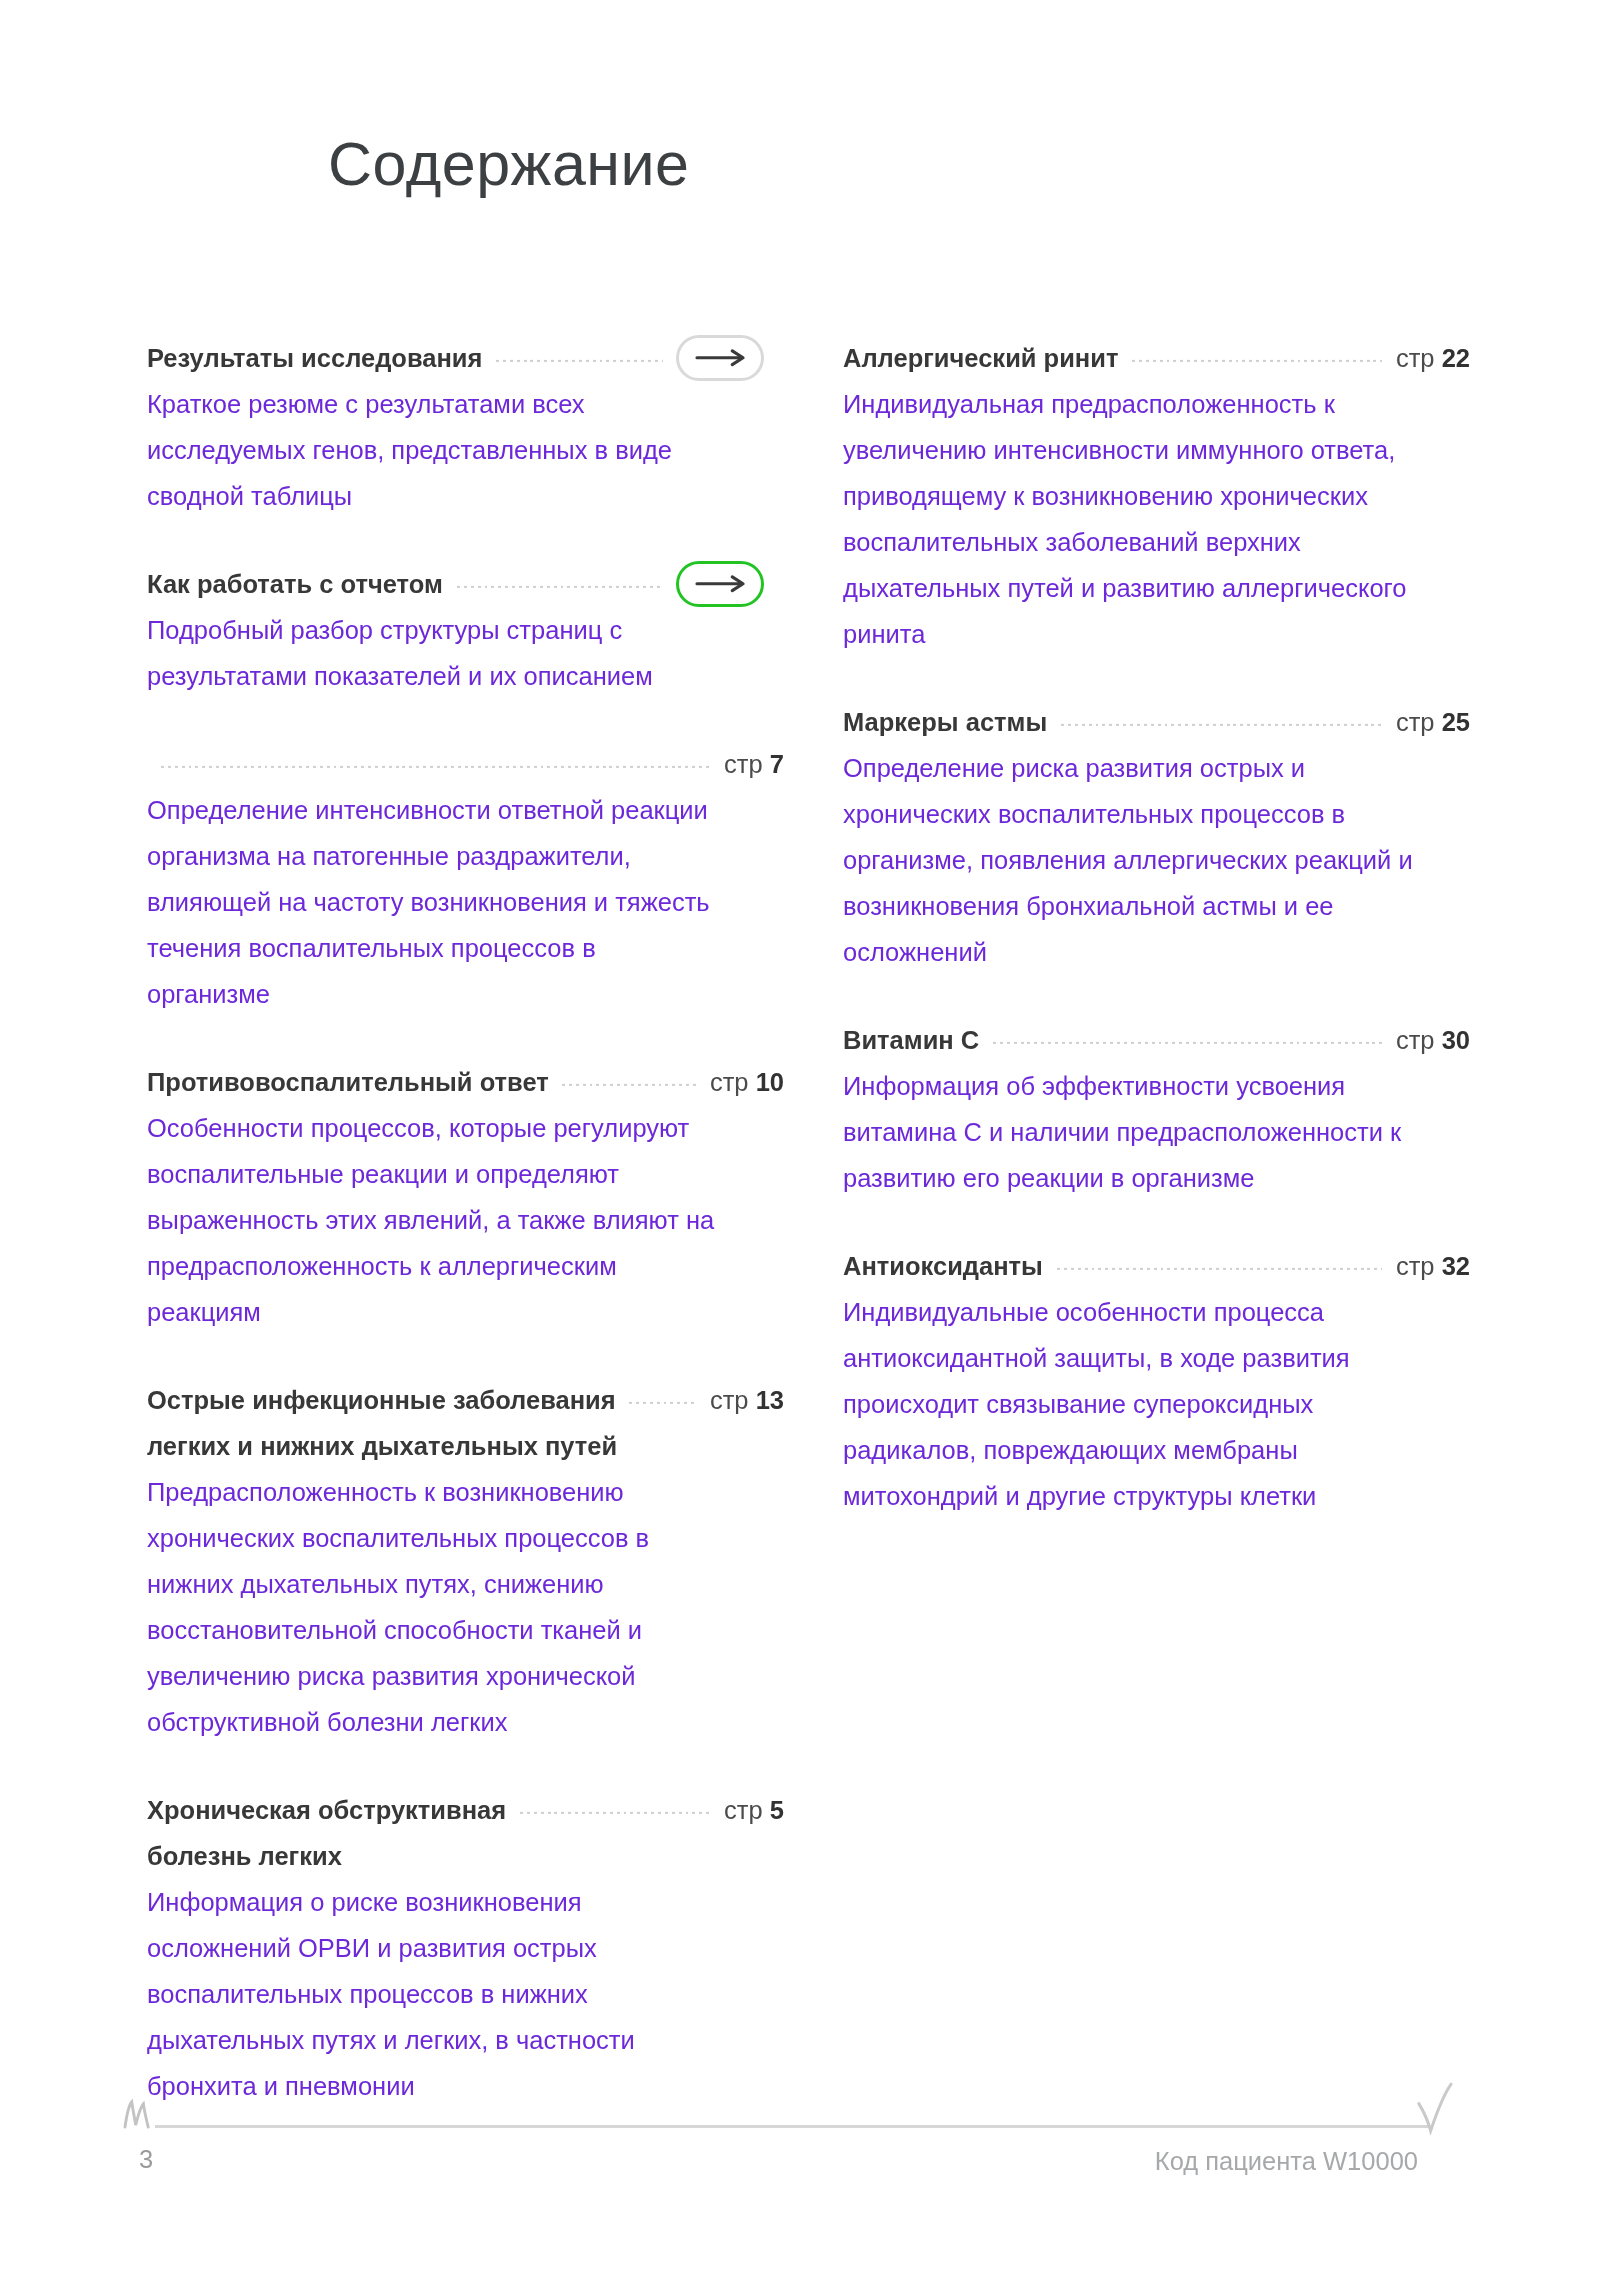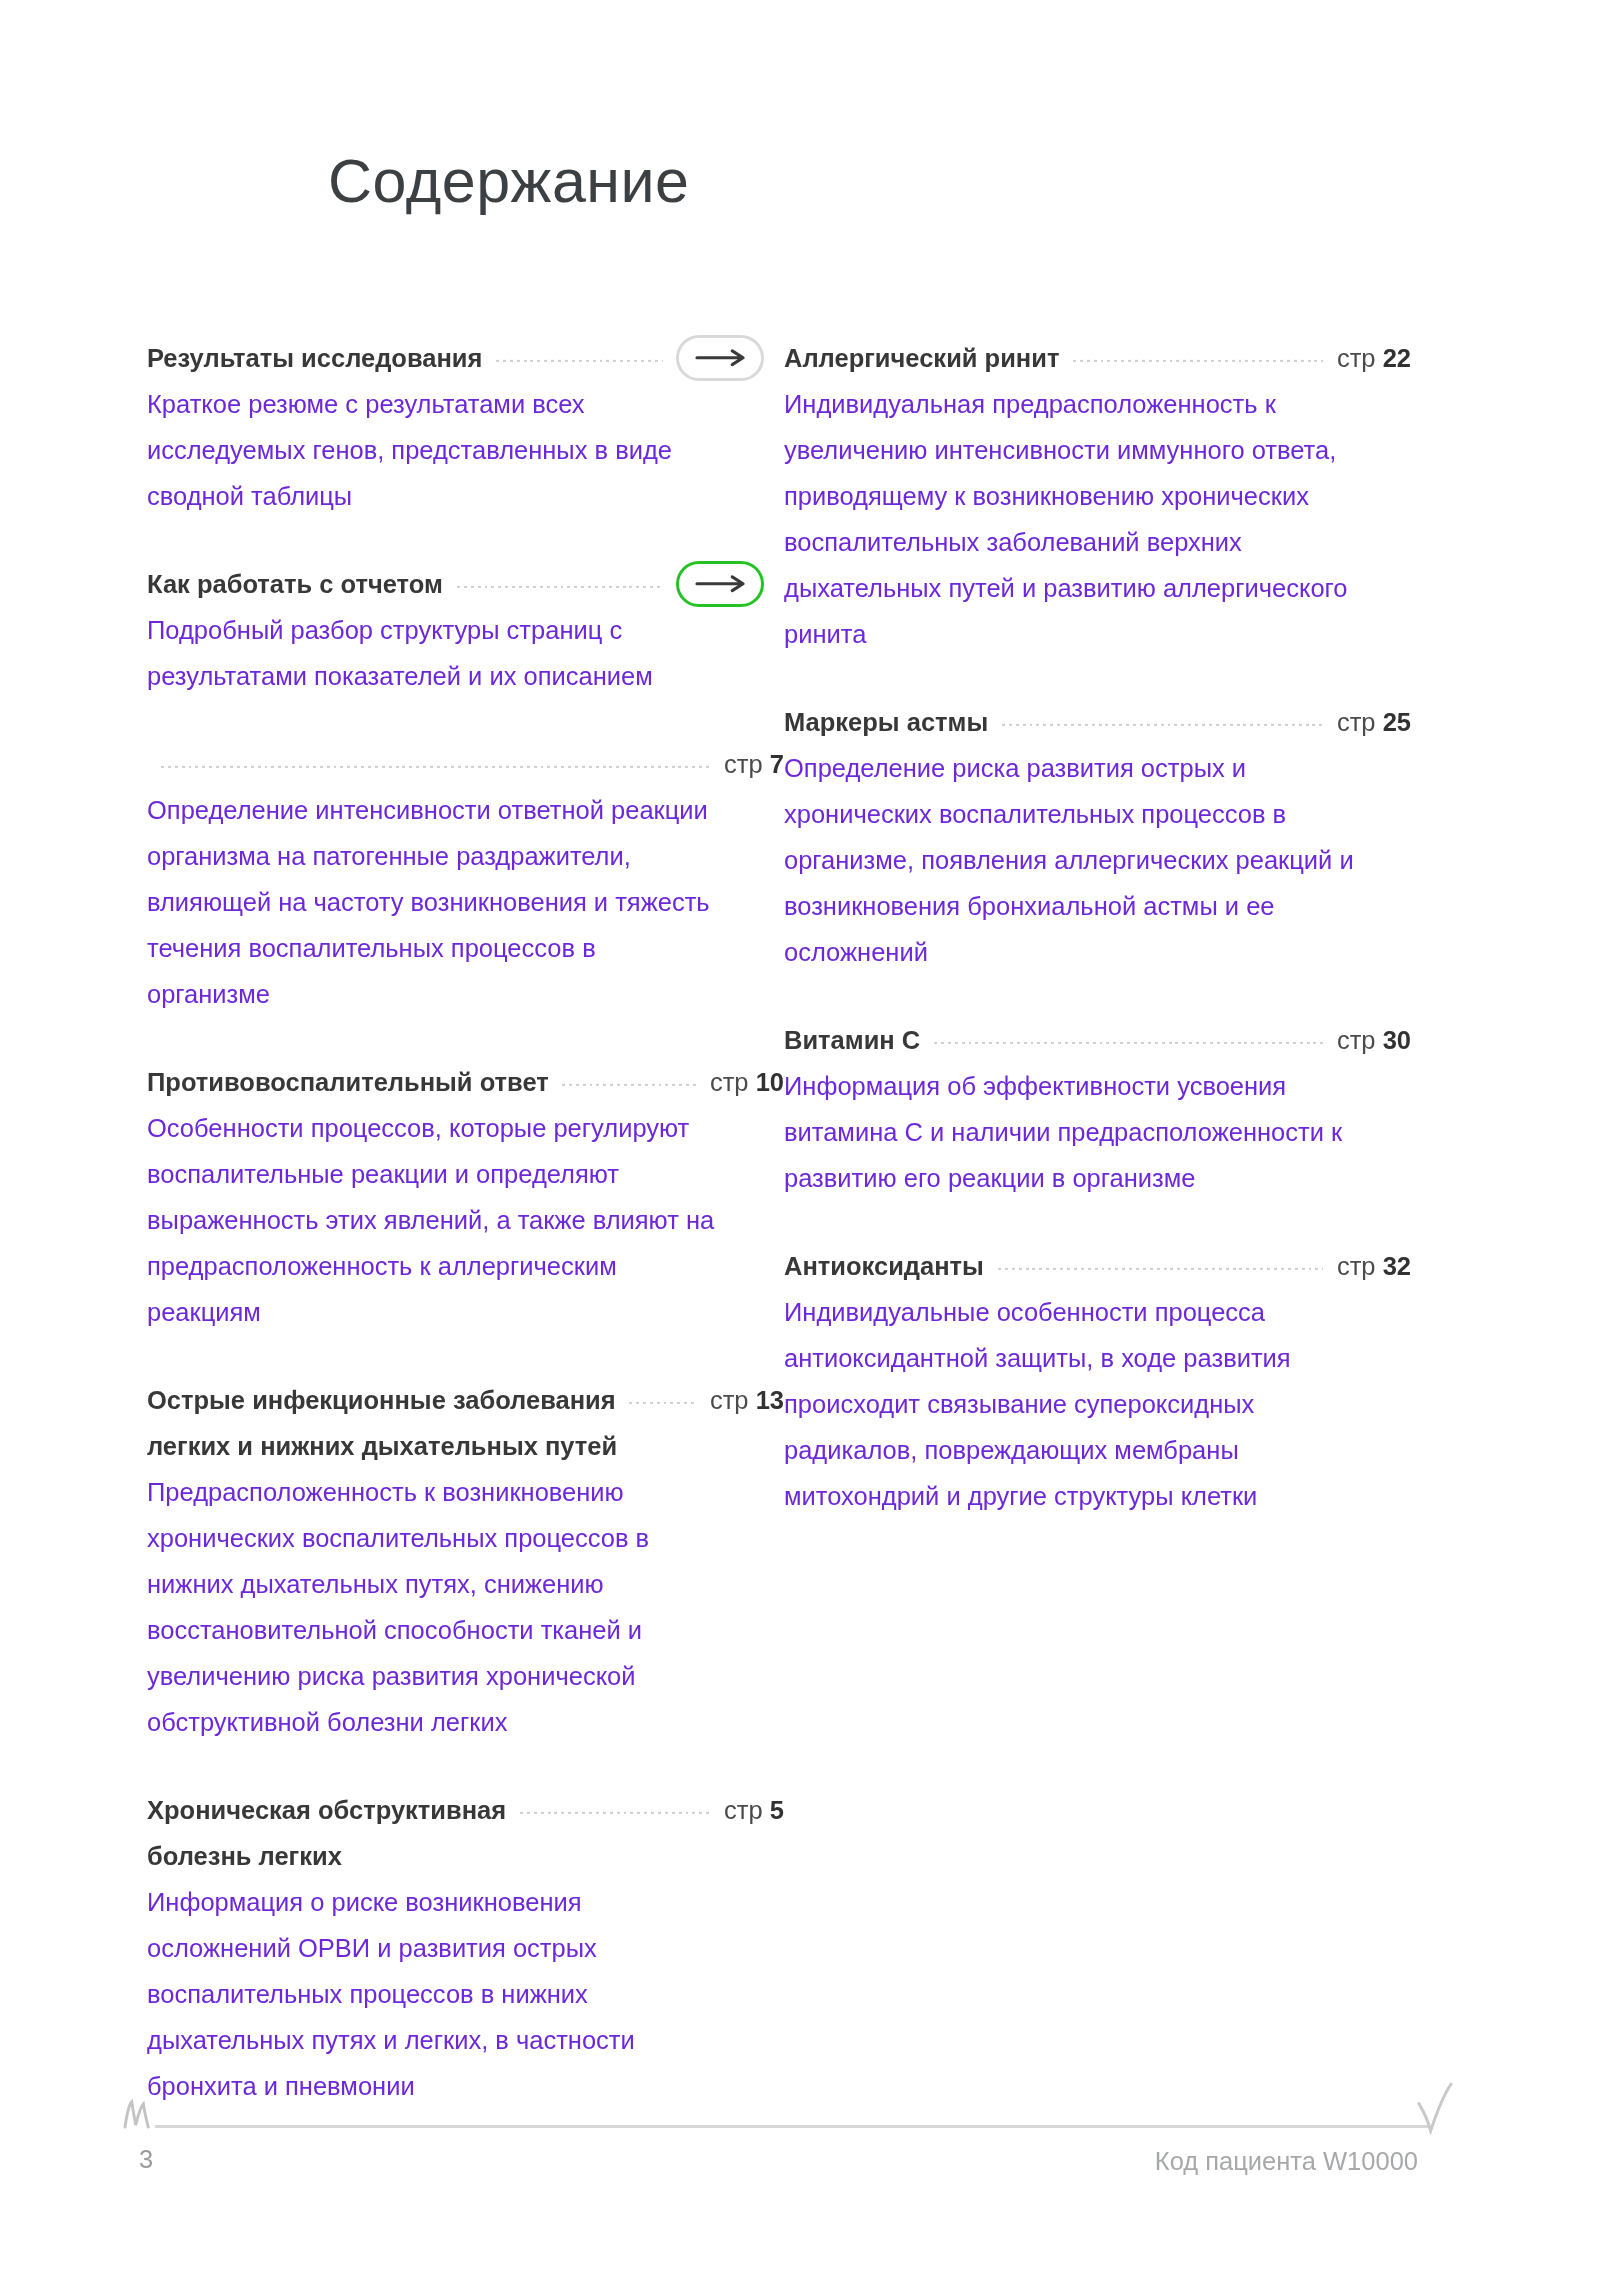--- a/index.html
+++ b/index.html
@@ -3,26 +3,26 @@
 <meta charset="utf-8">
 <style>
   html,body{margin:0;padding:0;}
   body{
     width:1621px;height:2271px;background:#ffffff;position:relative;
     font-family:"Liberation Sans", sans-serif;color:#474747;
     -webkit-font-smoothing:antialiased;
   }
   .page{position:absolute;inset:0;overflow:hidden;}
   .doc-title{
-    position:absolute;left:328px;top:147px;margin:0;
+    position:absolute;left:328px;top:130px;margin:0;
     font-size:61px;line-height:69px;font-weight:400;color:#3d4043;letter-spacing:0.5px;
   }
   .columns{
     position:absolute;left:147px;top:335px;width:1323px;
-    display:flex;align-items:flex-start;
+    display:flex;gap:59px;align-items:flex-start;
   }
   .col{display:block;}
   .col-left{width:637px;}
   .col-right{width:627px;}
   .entry{margin-bottom:42px;}
   .e-head{display:flex;align-items:center;}
   .e-title,.e-title2{
     font-weight:700;font-size:25.5px;line-height:46px;color:#383838;white-space:nowrap;
   }
   .leader{

